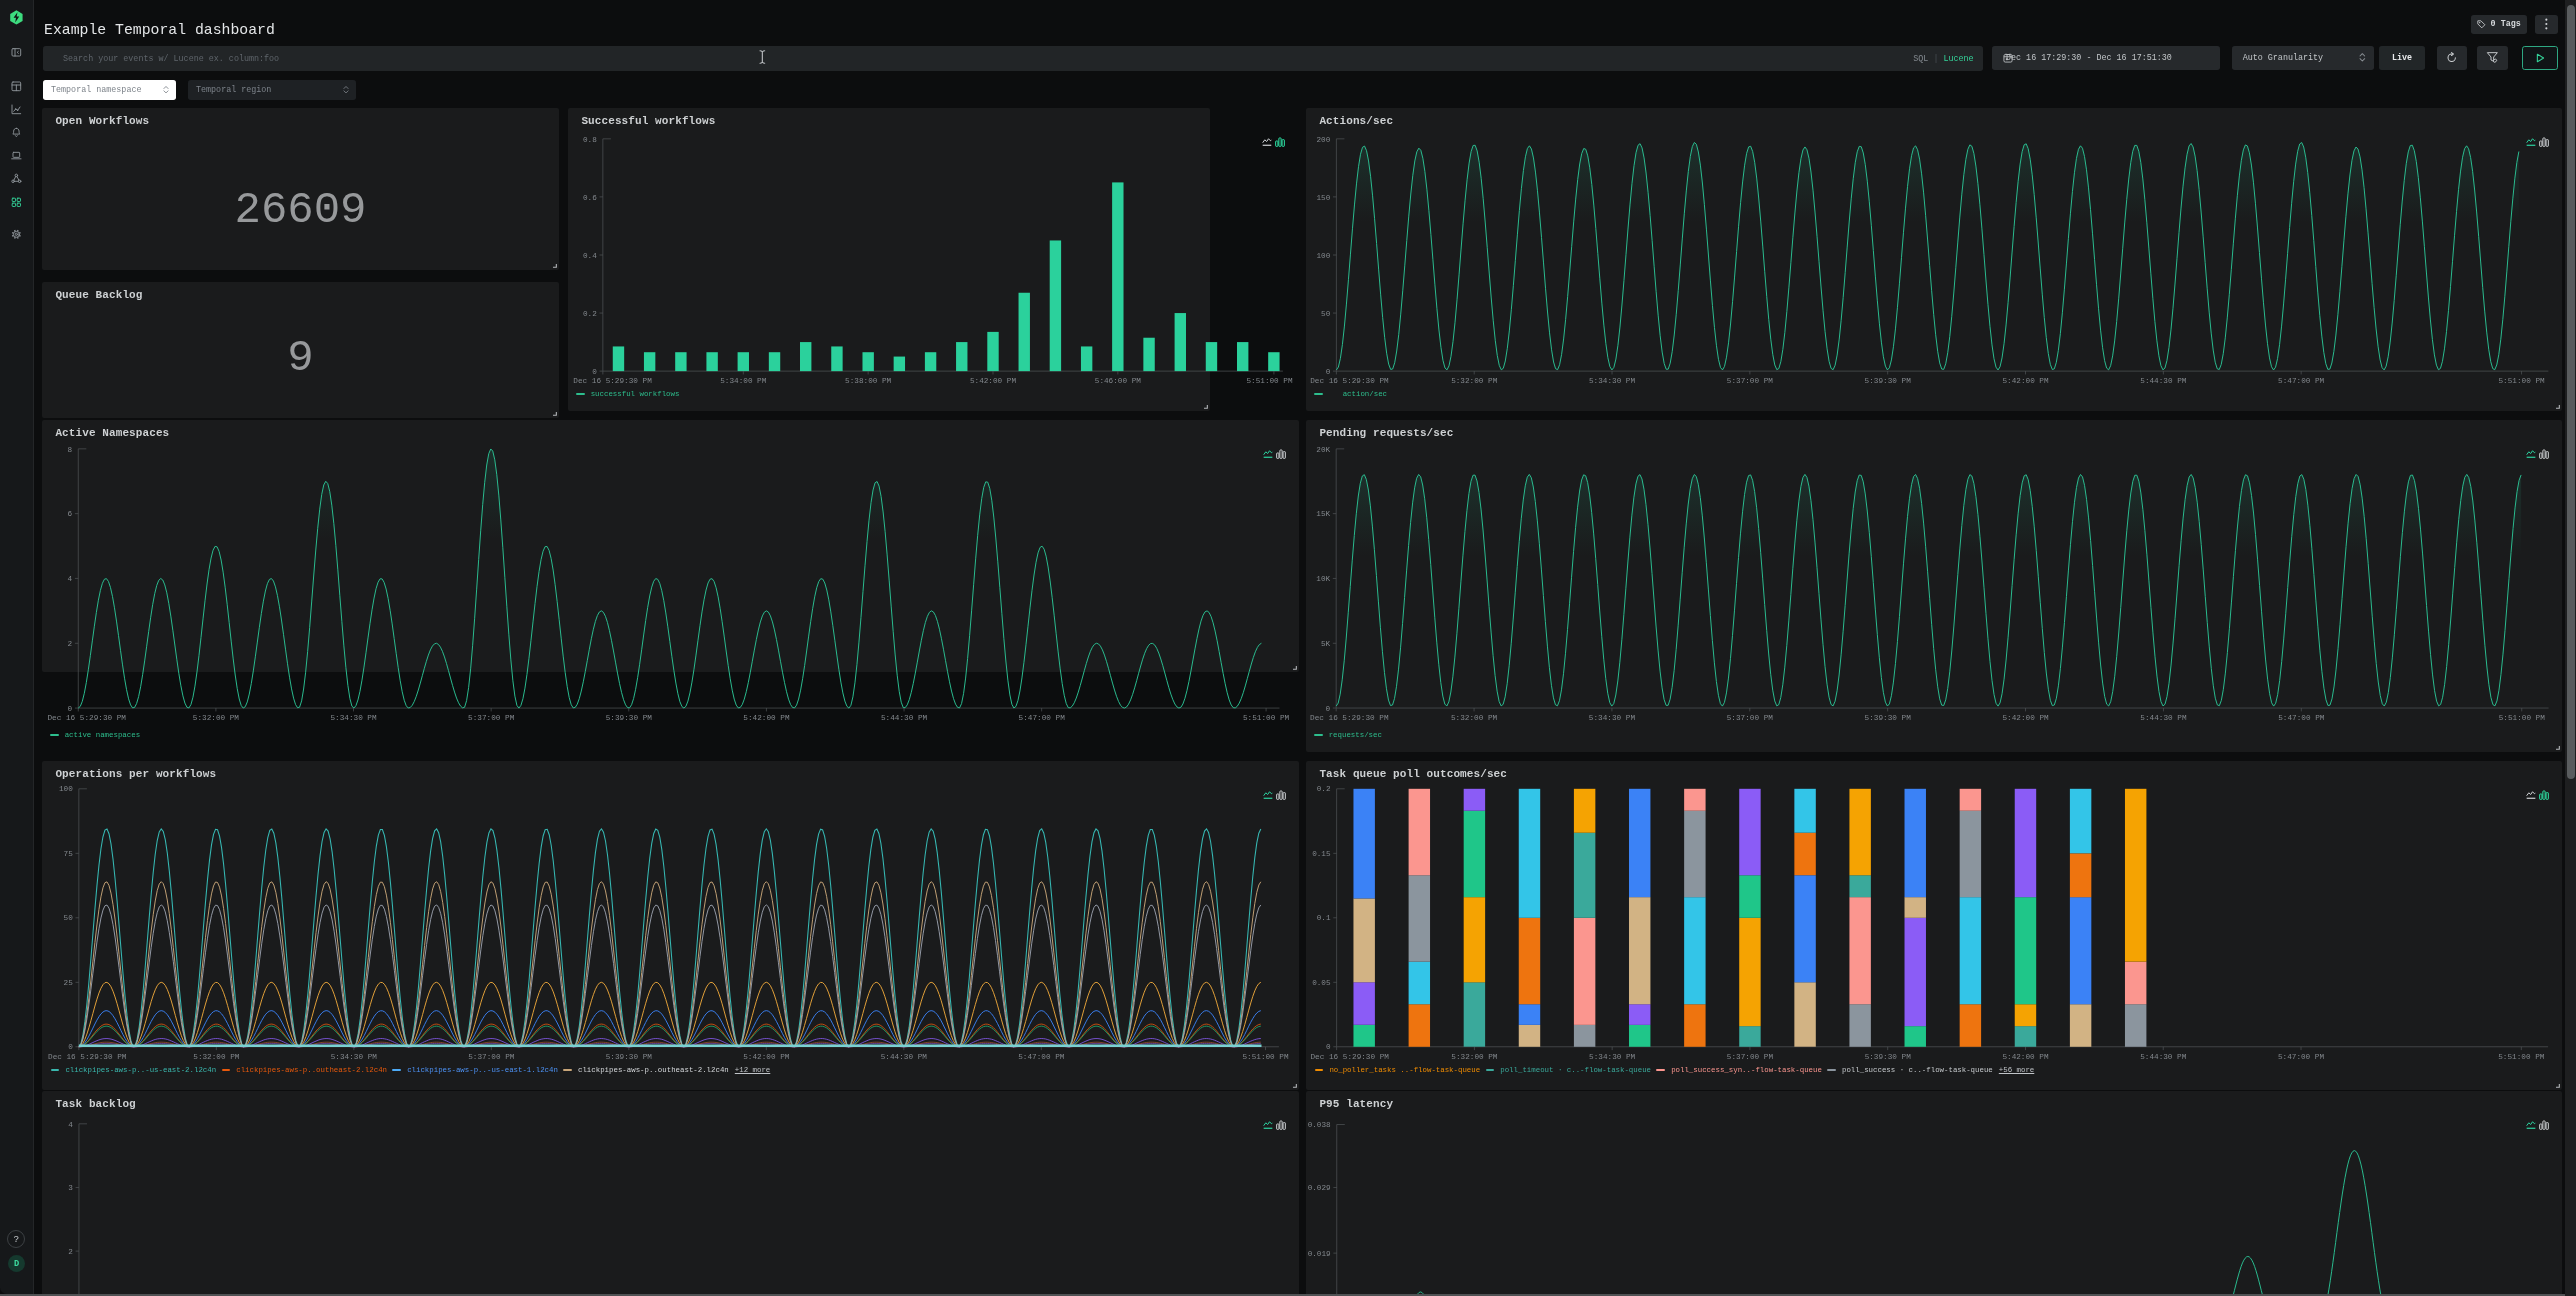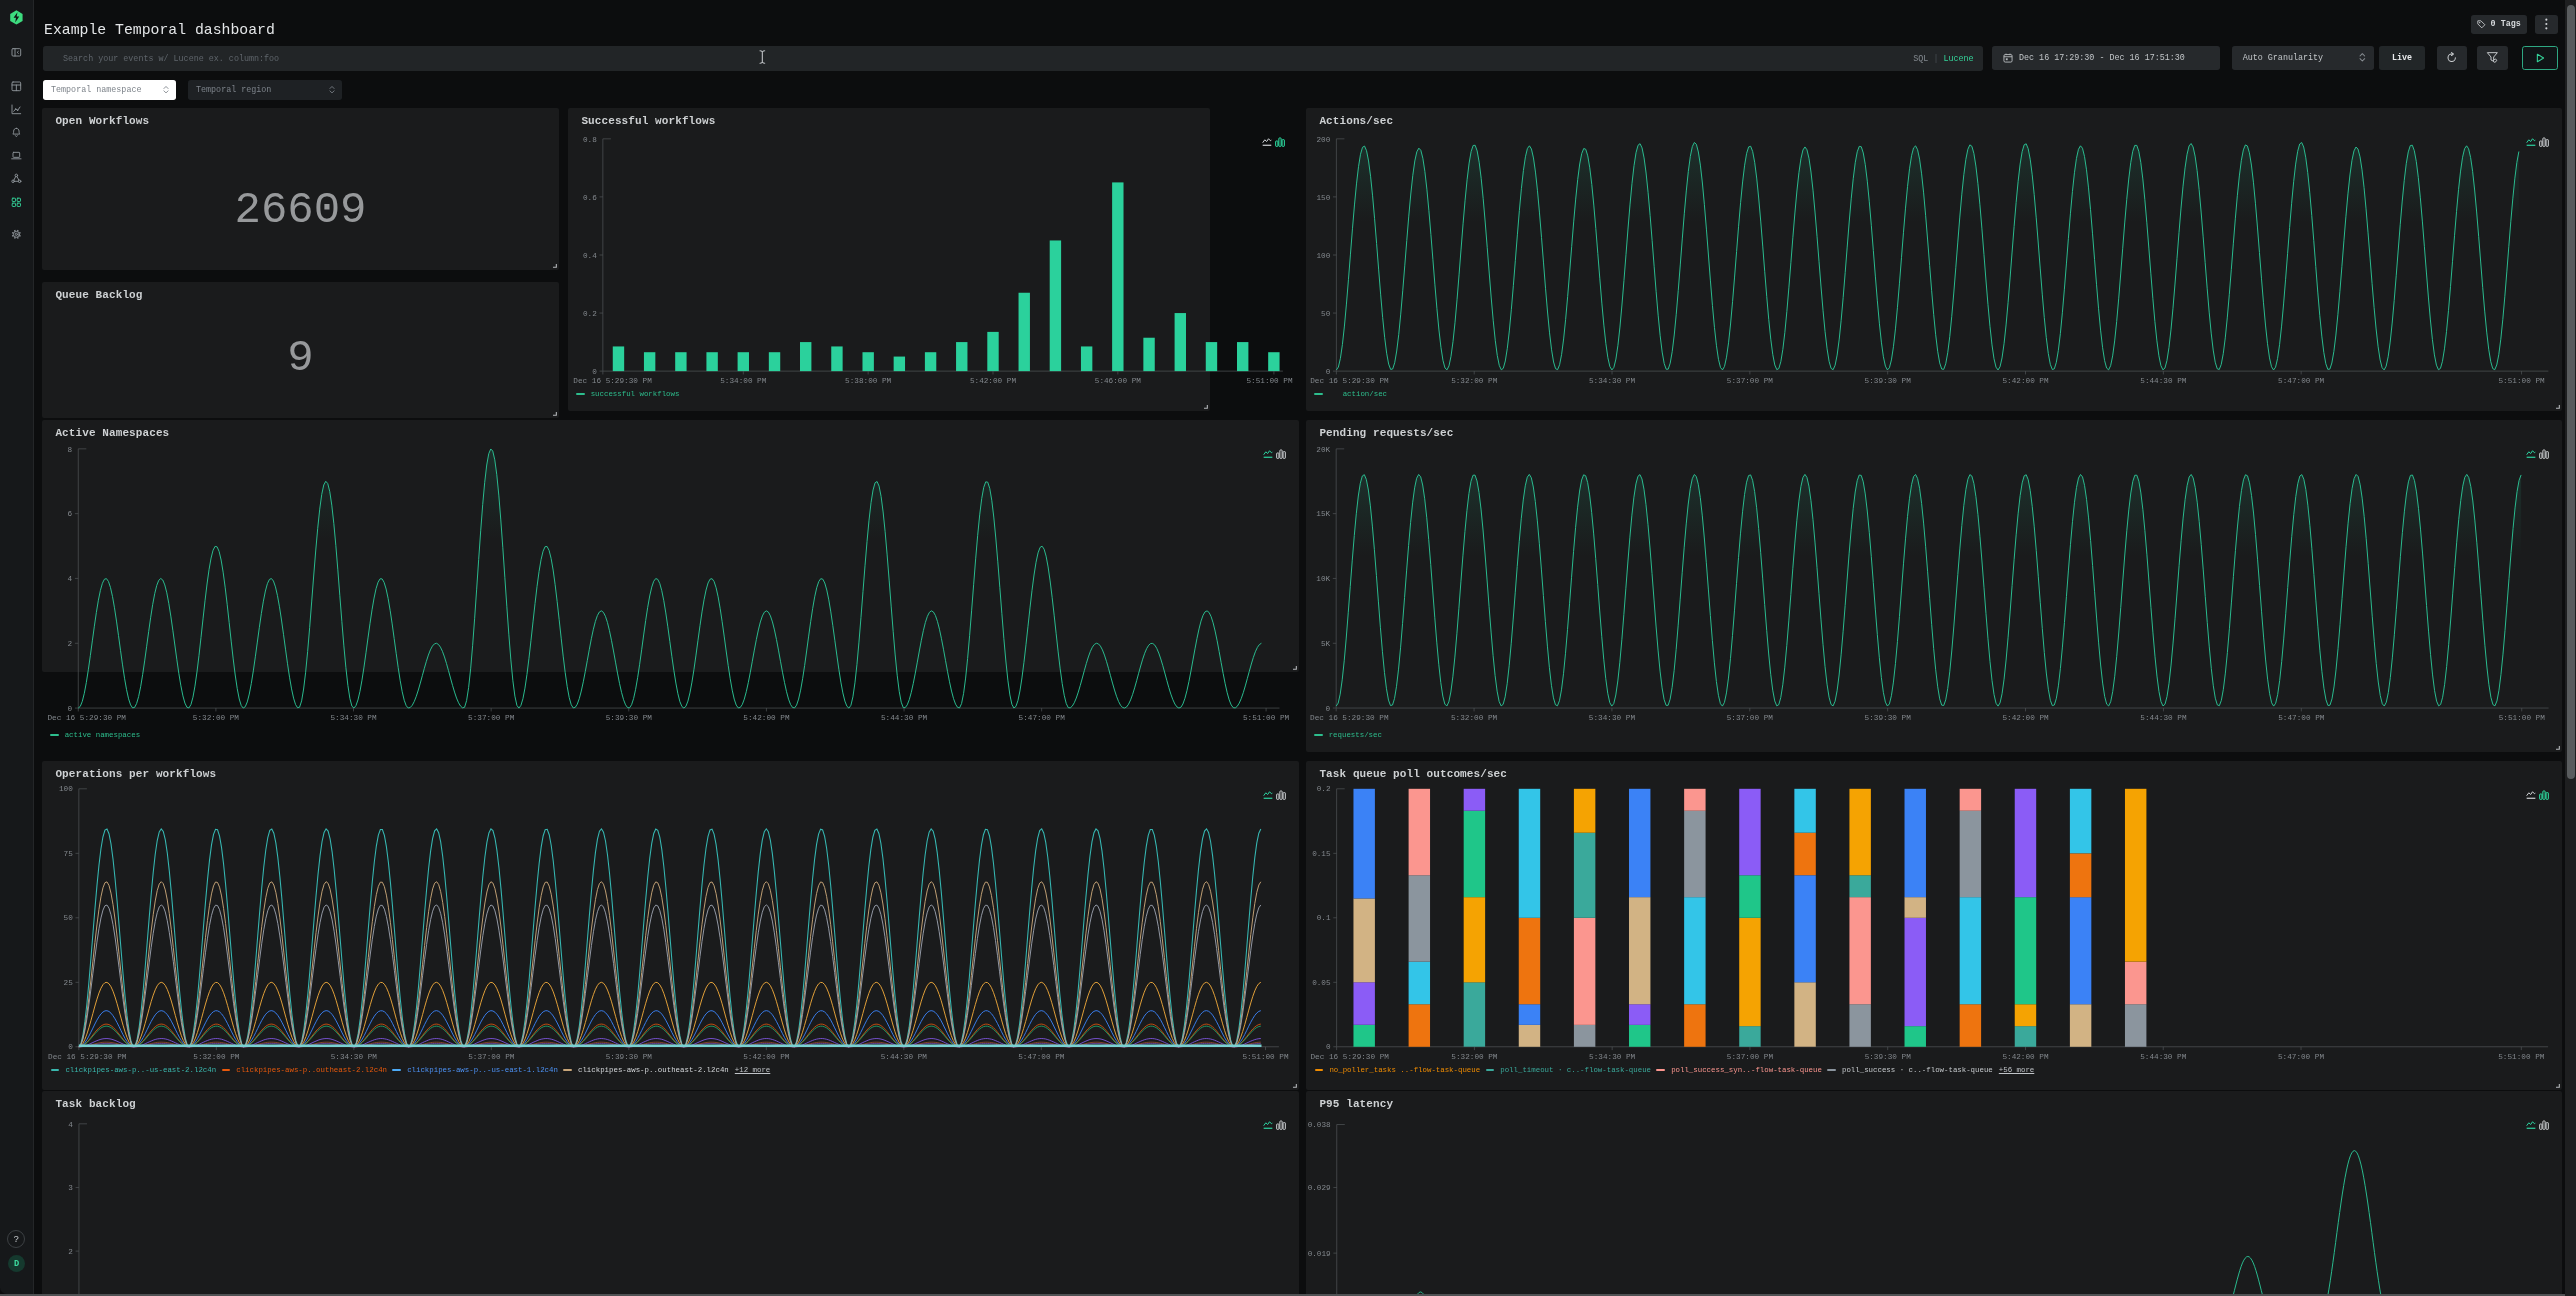--- a/index.html
+++ b/index.html
@@ -94,21 +94,21 @@
 <path d="M1.5 1.2 C3 1.2 4 1.7 5 2.7 C6 1.7 7 1.2 8.5 1.2 M5 2.7 V18.3 M1.5 19.8 C3 19.8 4 19.3 5 18.3 C6 19.3 7 19.8 8.5 19.8" stroke="#b9bcbf" stroke-width="1.7" fill="none" stroke-linecap="round"></path>
   </svg>
 <div class="ctl" style="left:1992px;top:46px;width:228px;height:23.5px;">
 <svg style="position:absolute;left:10.7px" width="10" height="10" viewBox="0 0 16 16">
       <rect x="1.5" y="2.5" width="13" height="12" rx="2" stroke="#b6babd" stroke-width="1.5" fill="none"></rect>
       <line x1="1.5" y1="6" x2="14.5" y2="6" stroke="#b6babd" stroke-width="1.5"></line>
       <line x1="4.8" y1="1" x2="4.8" y2="3.5" stroke="#b6babd" stroke-width="1.5"></line>
       <line x1="11.2" y1="1" x2="11.2" y2="3.5" stroke="#b6babd" stroke-width="1.5"></line>
       <rect x="4.5" y="8.5" width="3" height="3" fill="#b6babd"></rect>
     </svg>
-<span style="position:absolute;left:27px;font-size:8.4px;color:#c3c7ca;">Dec 16 17:29:30 - Dec 16 17:51:30</span>
+<span style="position:absolute;left:14px;font-size:8.4px;color:#c3c7ca;">Dec 16 17:29:30 - Dec 16 17:51:30</span>
   </div>
 <div class="ctl" style="left:2232px;top:46px;width:142px;height:23.5px;">
 <span style="position:absolute;left:10.7px;font-size:8.4px;color:#c3c7ca;">Auto Granularity</span>
 <svg style="position:absolute;right:8px" width="6.7" height="10.7" viewBox="0 0 10 16">
       <path d="M1.5 6 L5 2.5 L8.5 6 M1.5 10 L5 13.5 L8.5 10" stroke="#8b9095" stroke-width="1.5" fill="none" stroke-linecap="round" stroke-linejoin="round"></path>
     </svg>
   </div>
 <div class="ctl" style="left:2379px;top:46px;width:46px;height:23.5px;background:#222628;justify-content:center;">
     <span style="font-size:8.4px;font-weight:bold;color:#e8eaec;">Live</span>
   </div>
@@ -128,21 +128,21 @@
 <svg width="8.7" height="10" viewBox="0 0 13 15">
       <path d="M2 1.8 L11.5 7.5 L2 13.2 Z" stroke="#34d399" stroke-width="1.6" fill="none" stroke-linejoin="round"></path>
     </svg>
   </div>
 <div class="ctl" style="left:43px;top:80px;width:133px;height:19.5px;background:#ffffff;">
 <span class="seltxt" style="position:absolute;left:8px;">Temporal namespace</span>
 <svg style="position:absolute;right:6.7px" width="6" height="9.4" viewBox="0 0 10 16">
       <path d="M1.5 6 L5 2.5 L8.5 6 M1.5 10 L5 13.5 L8.5 10" stroke="#7d838a" stroke-width="1.5" fill="none" stroke-linecap="round" stroke-linejoin="round"></path>
     </svg>
   </div>
-<div class="ctl" style="left:188px;top:80px;width:154px;height:19.5px;background:#1e2124;">
+<div class="ctl" style="left:188px;top:80px;width:168px;height:19.5px;background:#1e2124;">
 <span class="seltxt" style="position:absolute;left:8px;">Temporal region</span>
 <svg style="position:absolute;right:6.7px" width="6" height="9.4" viewBox="0 0 10 16">
       <path d="M1.5 6 L5 2.5 L8.5 6 M1.5 10 L5 13.5 L8.5 10" stroke="#7d838a" stroke-width="1.5" fill="none" stroke-linecap="round" stroke-linejoin="round"></path>
     </svg>
   </div>
 <div class="panel" style="left:42px;top:108px;width:517px;height:162px;">
     <div class="ptitle">Open Workflows</div>
     <div class="bignum" style="top:80px;">26609</div>
     <svg class="resize" width="6" height="6" viewBox="0 0 9 9">
       <path d="M8 3 V8 H3" stroke="#b5b8bb" stroke-width="1.6" fill="none"></path>

